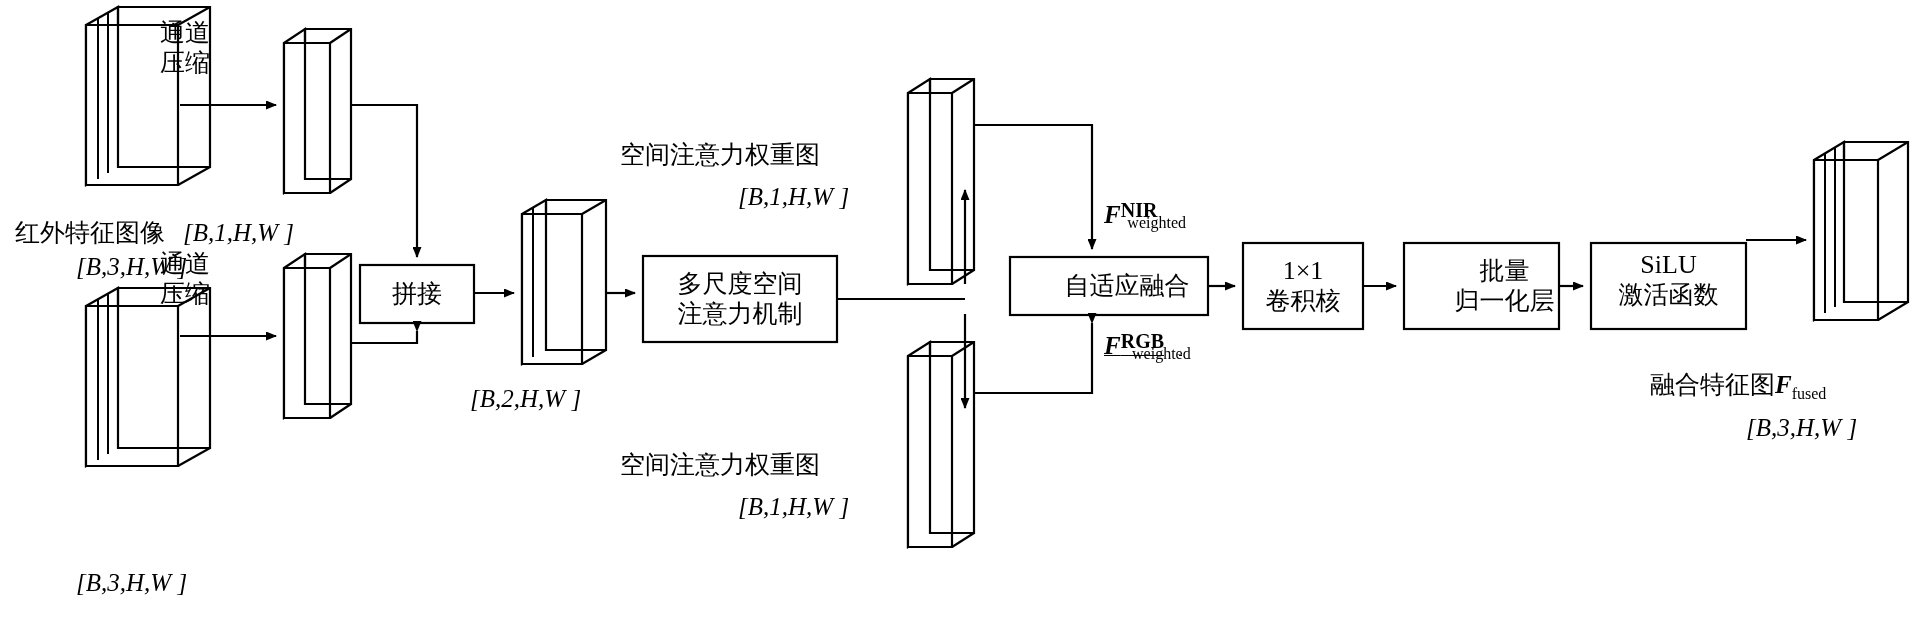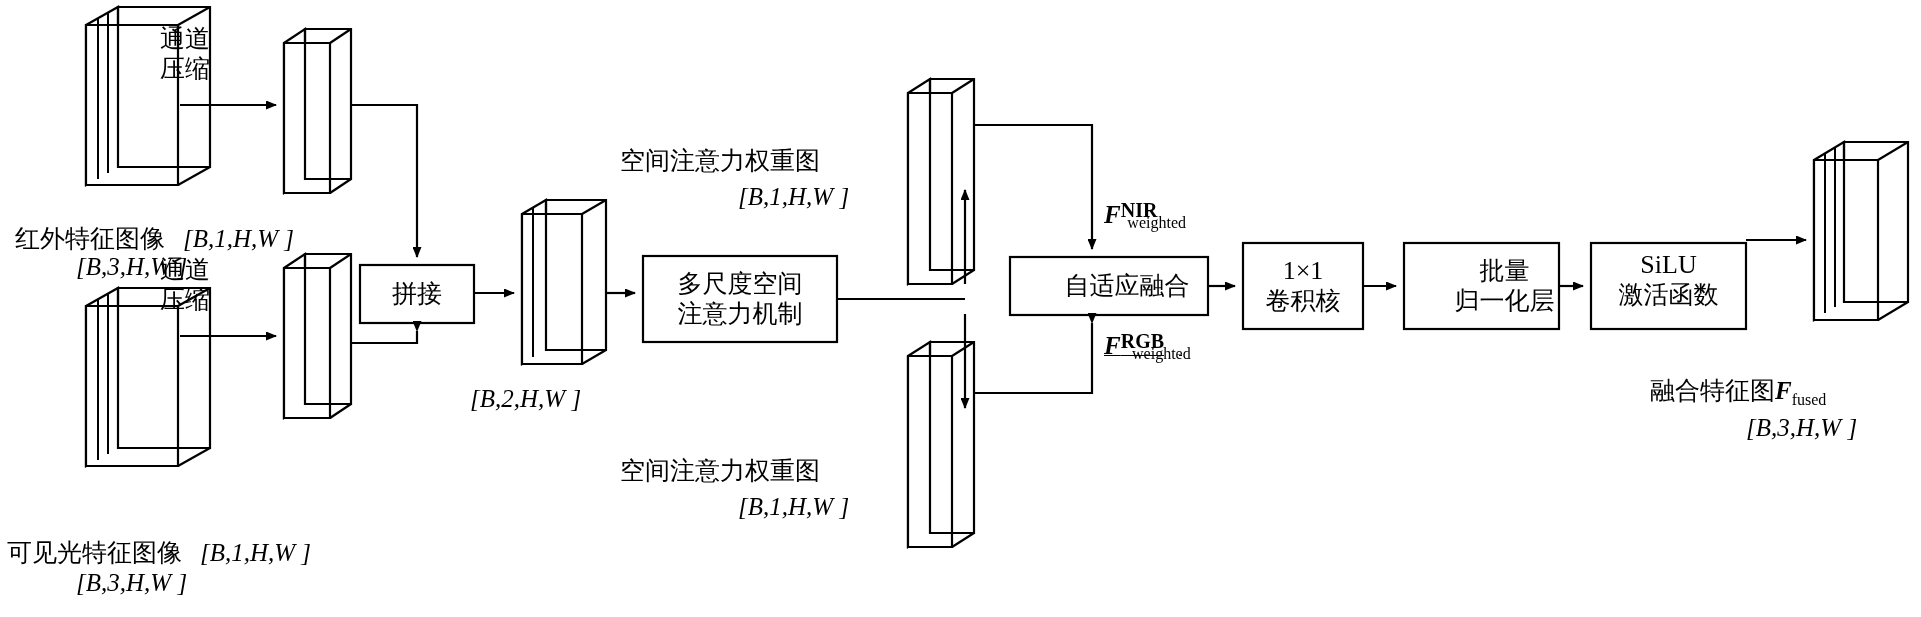--- a/index.html
+++ b/index.html
@@ -25,21 +25,20 @@
   }
   .lbl {
     position: absolute;
     white-space: nowrap;
     line-height: 1.18;
     color: #000;
   }
   .cn {
     font-family: "DejaVu Sans", sans-serif;
     font-size: 25px;
-    margin-top: 6px;
   }
   .cn-box {
     font-family: "DejaVu Sans", sans-serif;
     font-size: 25px;
     text-align: center;
     line-height: 1.22;
   }
   .math {
     font-family: "Liberation Serif", serif;
     font-size: 25px;
@@ -216,24 +215,20 @@
     <div>通道</div>
     <div>压缩</div>
   </div>
 
   <div class="lbl cn" style="left:15px; top:218px;">
     <span>红外特征图像</span>
     <span class="math" style="margin-left:10px;">[B,1,H,W ]</span>
   </div>
   <div class="lbl math" style="left:76px; top:252px;">[B,3,H,W ]</div>
 
-  <div class="lbl cn" style="left:7px; top:532px;">
-    <span>可见光特征图像</span>
-    <span class="math" style="margin-left:10px;">[B,1,H,W ]</span>
-  </div>
   <div class="lbl math" style="left:76px; top:568px;">[B,3,H,W ]</div>
 
   <div class="boxtext cn-box" style="left:360px; top:265px; width:114px; height:58px;">拼接</div>
 
   <div class="lbl math" style="left:470px; top:384px;">[B,2,H,W ]</div>
 
   <div class="boxtext cn-box" style="left:643px; top:256px; width:194px; height:86px;">
     <div>
       <div>多尺度空间</div>
       <div>注意力机制</div>

